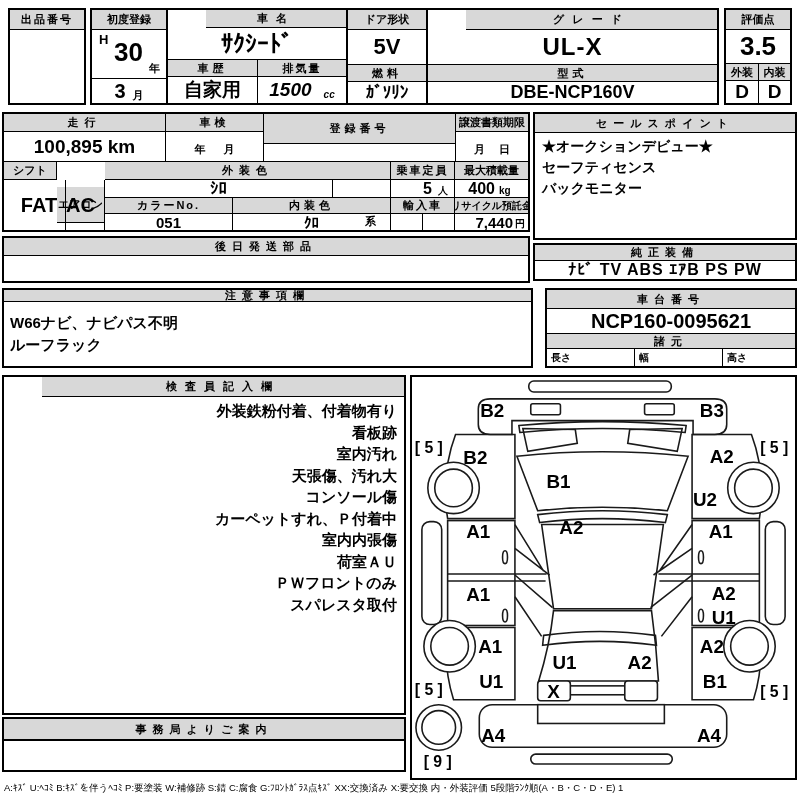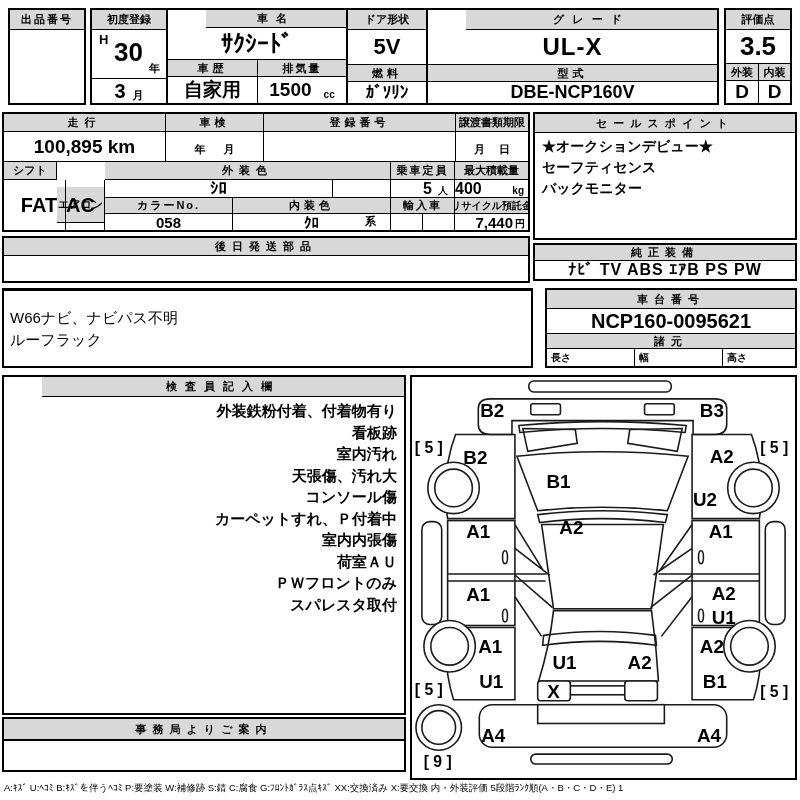--- a/index.html
+++ b/index.html
@@ -48,21 +48,21 @@
     <div class="col" style="width:178px;border-right:2px solid #000;">
       <div class="hd bb sp8" style="height:19px;">車名</div>
       <div class="vc bb" style="height:34px;font-size:24px;">ｻｸｼｰﾄﾞ</div>
       <div class="row" style="flex:1;">
         <div class="col" style="width:89px;border-right:1px solid #000;">
           <div class="hd bb sp4" style="height:16px;">車歴</div>
           <div class="vc" style="flex:1;font-size:19px;">自家用</div>
         </div>
         <div class="col" style="flex:1;">
           <div class="hd bb sp2" style="height:16px;">排気量</div>
-          <div class="vc" style="flex:1;gap:12px;">
+          <div class="vc" style="flex:1;gap:12px;font-style:italic;">
             <span style="font-size:19px;">1500</span>
             <span style="font-size:10px;margin-top:8px;">cc</span>
           </div>
         </div>
       </div>
     </div>
 
     <div class="col" style="width:78px;border-right:2px solid #000;">
       <div class="hd bb" style="height:19px;">ドア形状</div>
       <div class="vc bb" style="height:34px;font-size:22px;">5V</div>
@@ -88,21 +88,21 @@
     <div class="row" style="flex:1;">
       <div class="vc br" style="width:32px;font-size:19px;">D</div>
       <div class="vc" style="flex:1;font-size:19px;">D</div>
     </div>
   </div>
 
   <div class="abs b2" style="left:2px;top:112px;width:528px;height:120px;">
 
     <div class="cell hd br bb sp6" style="left:0;top:0;width:162px;height:18px;">走行</div>
     <div class="cell hd br bb sp4" style="left:162px;top:0;width:98px;height:18px;">車検</div>
-    <div class="cell hd br bb sp4" style="left:260px;top:0;width:192px;height:18px;text-align:right;">登録番号</div>
+    <div class="cell hd br bb sp4" style="left:260px;top:0;width:192px;height:30px;text-align:right;">登録番号</div>
     <div class="cell hd bb" style="left:452px;top:0;width:72px;height:18px;">譲渡書類期限</div>
 
     <div class="cell vc br bb" style="left:0;top:18px;width:162px;height:30px;font-size:19px;">100,895 km</div>
     <div class="cell vc br bb" style="left:162px;top:18px;width:98px;height:30px;gap:18px;align-items:flex-end;padding-bottom:4px;font-size:11px;">
       <span>年</span>
       <span>月</span>
     </div>
     <div class="cell vc br bb" style="left:260px;top:18px;width:192px;height:30px;"></div>
     <div class="cell vc bb" style="left:452px;top:18px;width:72px;height:30px;gap:14px;align-items:flex-end;padding-bottom:4px;font-size:11px;">
       <span>月</span>
@@ -117,31 +117,31 @@
 
     <div class="cell vc br" style="left:9px;top:66px;width:53px;height:50px;font-size:20px;">FAT</div>
     <div class="cell vc br" style="left:53px;top:66px;width:48px;height:50px;font-size:20px;">AC</div>
 
     <div class="cell vc br bb" style="left:101px;top:66px;width:228px;height:18px;font-size:17px;">ｼﾛ</div>
     <div class="cell vc br bb" style="left:329px;top:66px;width:58px;height:18px;"></div>
     <div class="cell vc br bb" style="left:387px;top:66px;width:64px;height:18px;justify-content:flex-end;padding-right:6px;gap:6px;">
       <span style="font-size:16px;">5</span>
       <span style="font-size:10px;margin-top:4px;">人</span>
     </div>
-    <div class="cell vc bb" style="left:451px;top:66px;width:73px;height:18px;justify-content:space-between;padding-right:4px;gap:4px;">
+    <div class="cell vc bb" style="left:451px;top:66px;width:73px;height:18px;justify-content:center;padding-right:4px;gap:4px;">
       <span style="font-size:16px;">400</span>
       <span style="font-size:10px;margin-top:4px;">kg</span>
     </div>
 
     <div class="cell hd br bb sp2" style="left:101px;top:84px;width:128px;height:16px;">カラーNo.</div>
     <div class="cell hd br bb sp4" style="left:229px;top:84px;width:158px;height:16px;">内装色</div>
     <div class="cell hd br bb sp2" style="left:387px;top:84px;width:64px;height:16px;">輸入車</div>
     <div class="cell hd bb" style="left:451px;top:84px;width:73px;height:16px;font-size:10px;">リサイクル預託金</div>
 
-    <div class="cell vc br" style="left:101px;top:100px;width:128px;height:16px;font-size:15px;">058</div>
+    <div class="cell vc br" style="left:101px;top:100px;width:128px;height:16px;font-size:15px;">051</div>
     <div class="cell vc br" style="left:229px;top:100px;width:158px;height:16px;position:absolute;">
       <span style="font-size:15px;">ｸﾛ</span>
       <span style="position:absolute;right:14px;bottom:1px;font-size:11px;">系</span>
     </div>
     <div class="cell vc br" style="left:387px;top:100px;width:32px;height:16px;"></div>
     <div class="cell vc br" style="left:419px;top:100px;width:32px;height:16px;"></div>
     <div class="cell vc" style="left:451px;top:100px;width:73px;height:16px;justify-content:flex-end;padding-right:3px;gap:2px;">
       <span style="font-size:15px;">7,440</span>
       <span style="font-size:10px;margin-top:3px;">円</span>
     </div>
@@ -159,21 +159,21 @@
     <div style="flex:1;"></div>
   </div>
 
   <div class="abs b2 col" style="left:533px;top:243px;width:264px;height:38px;">
     <div class="hd bb sp6" style="height:15px;">純正装備</div>
     <div class="vc" style="flex:1;font-size:16px;letter-spacing:1px;">ﾅﾋﾞ TV ABS ｴｱB PS PW</div>
   </div>
 
   <div class="abs b2 col" style="left:2px;top:288px;width:531px;height:80px;">
     <div class="hd bb sp6" style="height:18px;">注意事項欄</div>
-    <div class="prelines" style="flex:1;padding:16px 6px;font-weight:normal;font-size:15px;line-height:22px;">W66ナビ、ナビパス不明
+    <div class="prelines" style="flex:1;padding:10px 6px;font-weight:bold;font-size:15px;line-height:22px;">W66ナビ、ナビパス不明
 ルーフラック</div>
   </div>
 
   <div class="abs b2 col" style="left:545px;top:288px;width:252px;height:80px;">
     <div class="hd bb sp6" style="height:18px;">車台番号</div>
     <div class="vc bb" style="height:24px;font-size:20px;">NCP160-0095621</div>
     <div class="hd bb sp6" style="height:14px;">諸元</div>
     <div class="row" style="flex:1;">
       <div class="br" style="width:83px;display:flex;align-items:center;padding-left:4px;font-weight:bold;font-size:10px;">長さ</div>
       <div class="br" style="width:83px;display:flex;align-items:center;padding-left:4px;font-weight:bold;font-size:10px;">幅</div>

